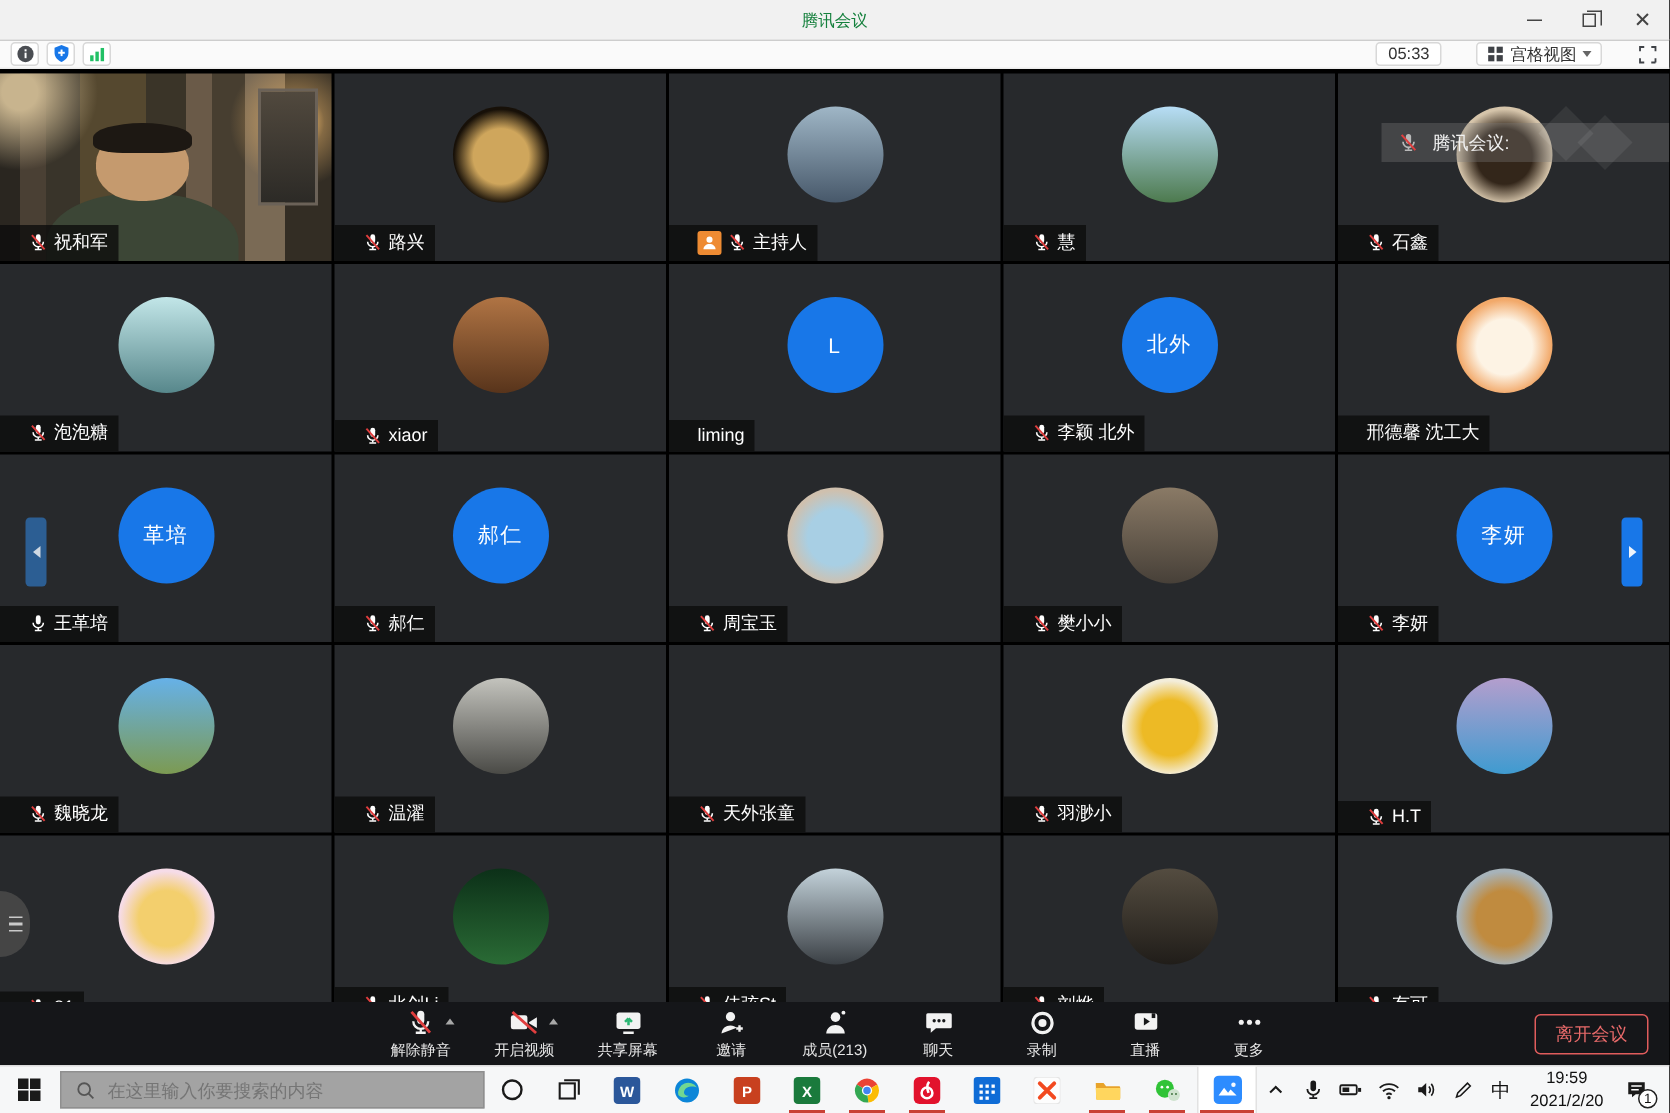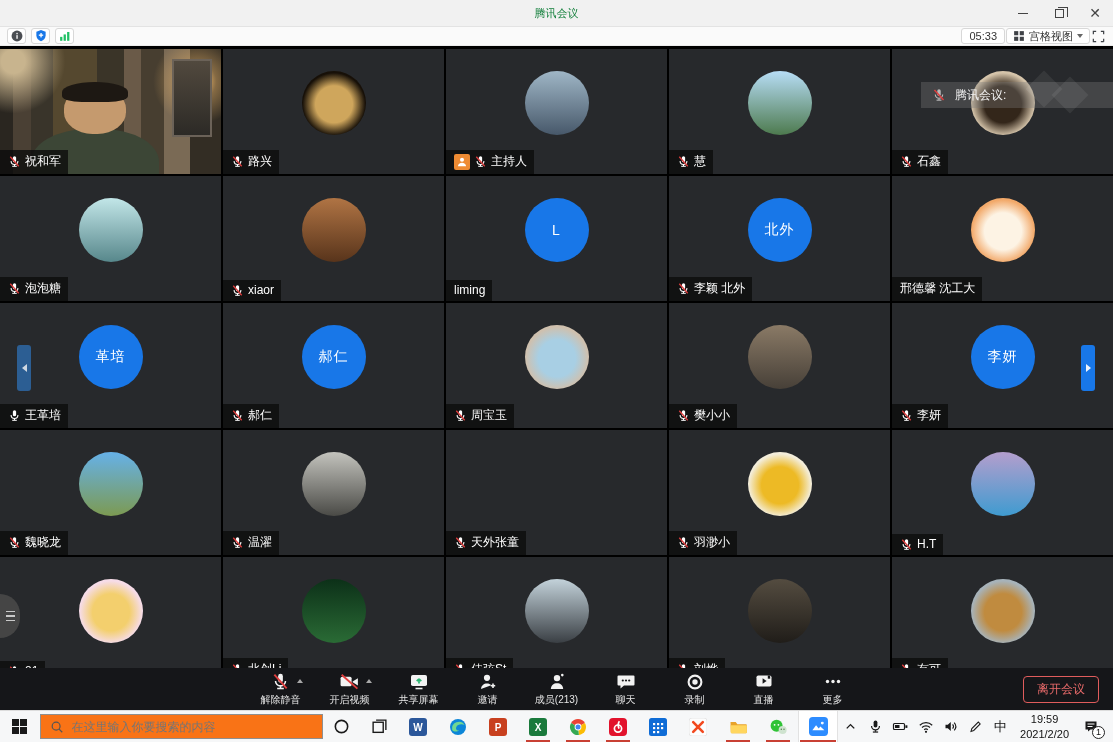--- a/index.html
+++ b/index.html
@@ -12,30 +12,30 @@
   .tb-controls{margin-left:auto;display:flex;height:100%}
   .tb-btn{width:36px;height:100%;display:flex;align-items:center;justify-content:center;color:#444}
   .glyph-min{width:10px;height:1px;background:#444}
   .glyph-max{width:9px;height:9px;border:1px solid #444;position:relative}
   .glyph-max::before{content:"";position:absolute;left:2px;top:-3px;width:9px;height:9px;border:1px solid #444;border-bottom:none;border-left:none;background:transparent}
   .glyph-close{font-size:14px;line-height:1;color:#444}
 
   
   .meetbar{height:19px;background:#fafafa;display:flex;align-items:center;padding:0 7px;gap:5px;border-bottom:1px solid #ececec}
   .mb-ic{height:16px;min-width:19px;border:1px solid #d8d8d8;border-radius:3px;background:#fff;display:flex;align-items:center;justify-content:center}
-  .mb-right{margin-left:auto;display:flex;align-items:center;gap:1px}
+  .mb-right{margin-left:auto;display:flex;align-items:center;gap:23px}
   .mb-timer{border:1px solid #d8d8d8;border-radius:3px;background:#fff;font-size:11px;color:#333;padding:0 7px;height:16px;display:flex;align-items:center}
   .mb-view{border:1px solid #d8d8d8;border-radius:3px;background:#fff;font-size:11px;color:#333;padding:0 6px;height:16px;display:flex;align-items:center;gap:4px}
   .caret-down{width:0;height:0;border-left:3.5px solid transparent;border-right:3.5px solid transparent;border-top:4px solid #666}
 
   
   .stage{height:622px;background:#000;position:relative;overflow:hidden;display:grid;grid-template-columns:repeat(5,1fr);grid-template-rows:repeat(5,125px);gap:2px;padding-top:3px}
   .cell{background:#27292c;position:relative;overflow:hidden}
   .avatar{position:absolute;left:50%;top:22px;transform:translateX(-50%);width:64px;height:64px;border-radius:50%;display:flex;align-items:center;justify-content:center;font-size:14px;color:#fff;letter-spacing:1px}
-  .plabel{position:absolute;left:0;bottom:0;background:rgba(12,12,12,.8);color:#fff;font-size:12px;padding:3px 7px 4px 8px;display:flex;align-items:center;gap:4px;max-width:98%;white-space:nowrap}
+  .plabel{position:absolute;left:0;bottom:0;background:rgba(12,12,12,.8);color:#fff;font-size:12px;padding:3px 7px 4px 19px;display:flex;align-items:center;gap:4px;max-width:98%;white-space:nowrap}
   .host-badge{width:16px;height:16px;border-radius:2px;display:flex;align-items:center;justify-content:center;flex:none}
 
   
   .cell.video{background:
     radial-gradient(circle at 89% 26%, #e8b46a 0 4%, rgba(232,180,106,.45) 9%, rgba(120,80,40,0) 20%),
     radial-gradient(circle at 6% 10%, #c8b48e 0 5%, rgba(140,120,90,0) 22%),
     linear-gradient(90deg,#2a2620 0 6%,#4a4034 6% 14%,#39342a 14% 24%,#55482f 24% 44%,#3a3428 44% 56%,#6a5a48 56% 64%,#473e30 64% 74%,#7a6a55 74% 86%,#332d24 86% 100%)}
   .v-window{position:absolute;right:4%;top:8%;width:18%;height:62%;background:linear-gradient(180deg,#51493e,#2c2a26);border:2px solid #6b6258}
   .v-body{position:absolute;left:14%;bottom:-22%;width:58%;height:58%;background:#3c4636;border-radius:45% 45% 0 0}
   .v-head{position:absolute;left:29%;top:30%;width:28%;height:38%;background:#c59a6e;border-radius:46%}
@@ -55,21 +55,21 @@
   
   .footer{height:42px;background:#151619;position:relative;display:flex;align-items:center;justify-content:center;gap:25px;z-index:9}
   .fbtn{display:flex;flex-direction:column;align-items:center;gap:1px;color:#e6e6e6;font-size:10px;min-width:44px;position:relative;cursor:pointer}
   .fbtn .ic{height:20px;display:flex;align-items:center;justify-content:center}
   .fcaret{position:absolute;right:0;top:7px;width:0;height:0;border-left:3.5px solid transparent;border-right:3.5px solid transparent;border-bottom:4.5px solid #a8a8a8}
   .leave-btn{position:absolute;right:14px;top:8px;border:1px solid var(--leave-red,#e05c5c);color:#e86a6a;font-size:12px;padding:4px 13px;border-radius:4px;background:transparent;cursor:pointer}
 
   
   .taskbar{height:32px;background:#f6f7f8;border-top:1px solid #dcdcdc;display:flex;align-items:stretch}
   .tstart{width:42px;display:flex;align-items:center;justify-content:center;cursor:pointer}
-  .tsearch{width:299px;background:#f97316;border:1px solid #8f8f8f;margin:3px 0;display:flex;align-items:center;gap:8px;padding:0 9px}
+  .tsearch{width:299px;background:#a3a3a3;border:1px solid #8f8f8f;margin:3px 0;display:flex;align-items:center;gap:8px;padding:0 9px}
   .tsearch input{border:none;outline:none;font-size:12px;color:#333;width:100%;font-family:inherit;background:transparent}
   .tapp{width:40px;display:flex;align-items:center;justify-content:center;position:relative;cursor:pointer}
   .tapp.active{background:#ffffff;border-left:1px solid #e2e2e2;border-right:1px solid #e2e2e2}
   .tapp .bar{position:absolute;bottom:0;left:8px;right:8px;height:2px;background:var(--indicator-red,#c94034)}
   .tapp.active .bar{left:1px;right:1px}
   .tray{margin-left:auto;display:flex;align-items:center;padding-right:3px}
   .tray-ic{width:25px;height:32px;display:flex;align-items:center;justify-content:center;cursor:pointer}
   .ime{font-size:13px;color:#111}
   .clock{font-size:11px;text-align:center;line-height:1.3;color:#111;padding:0 7px;cursor:pointer}
   .notif{position:relative;width:30px;height:32px;display:flex;align-items:center;justify-content:center;cursor:pointer}

